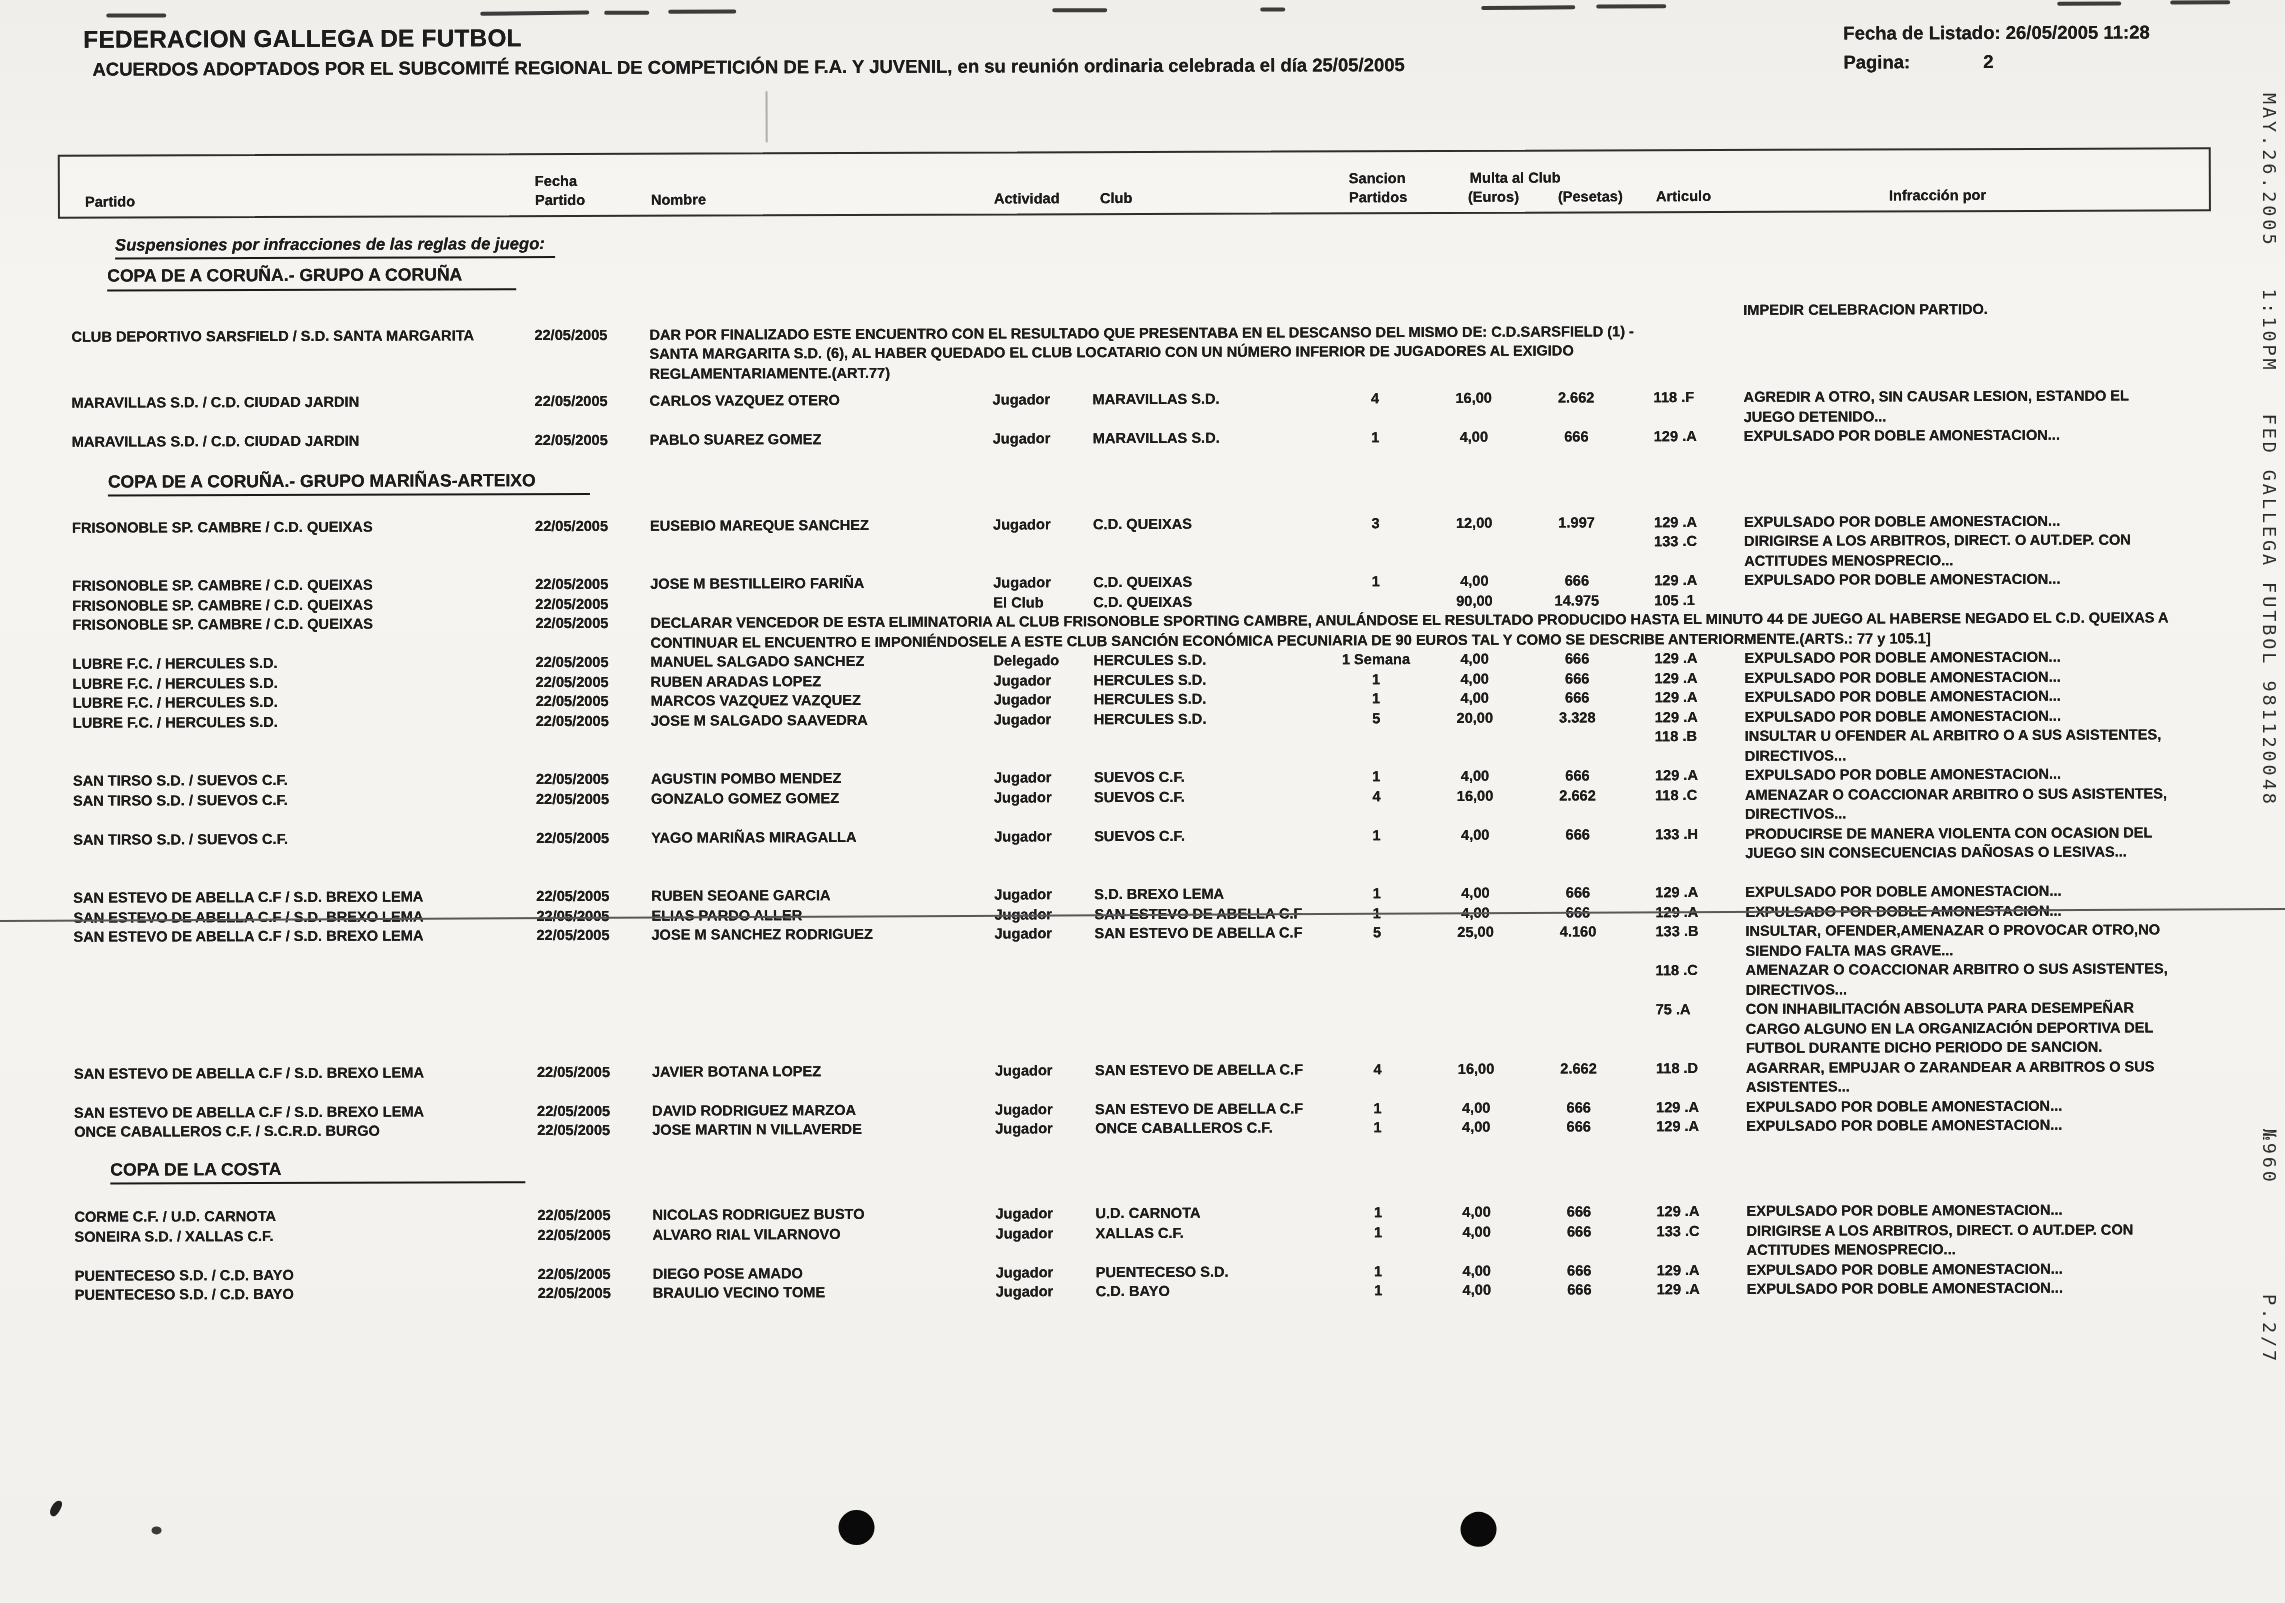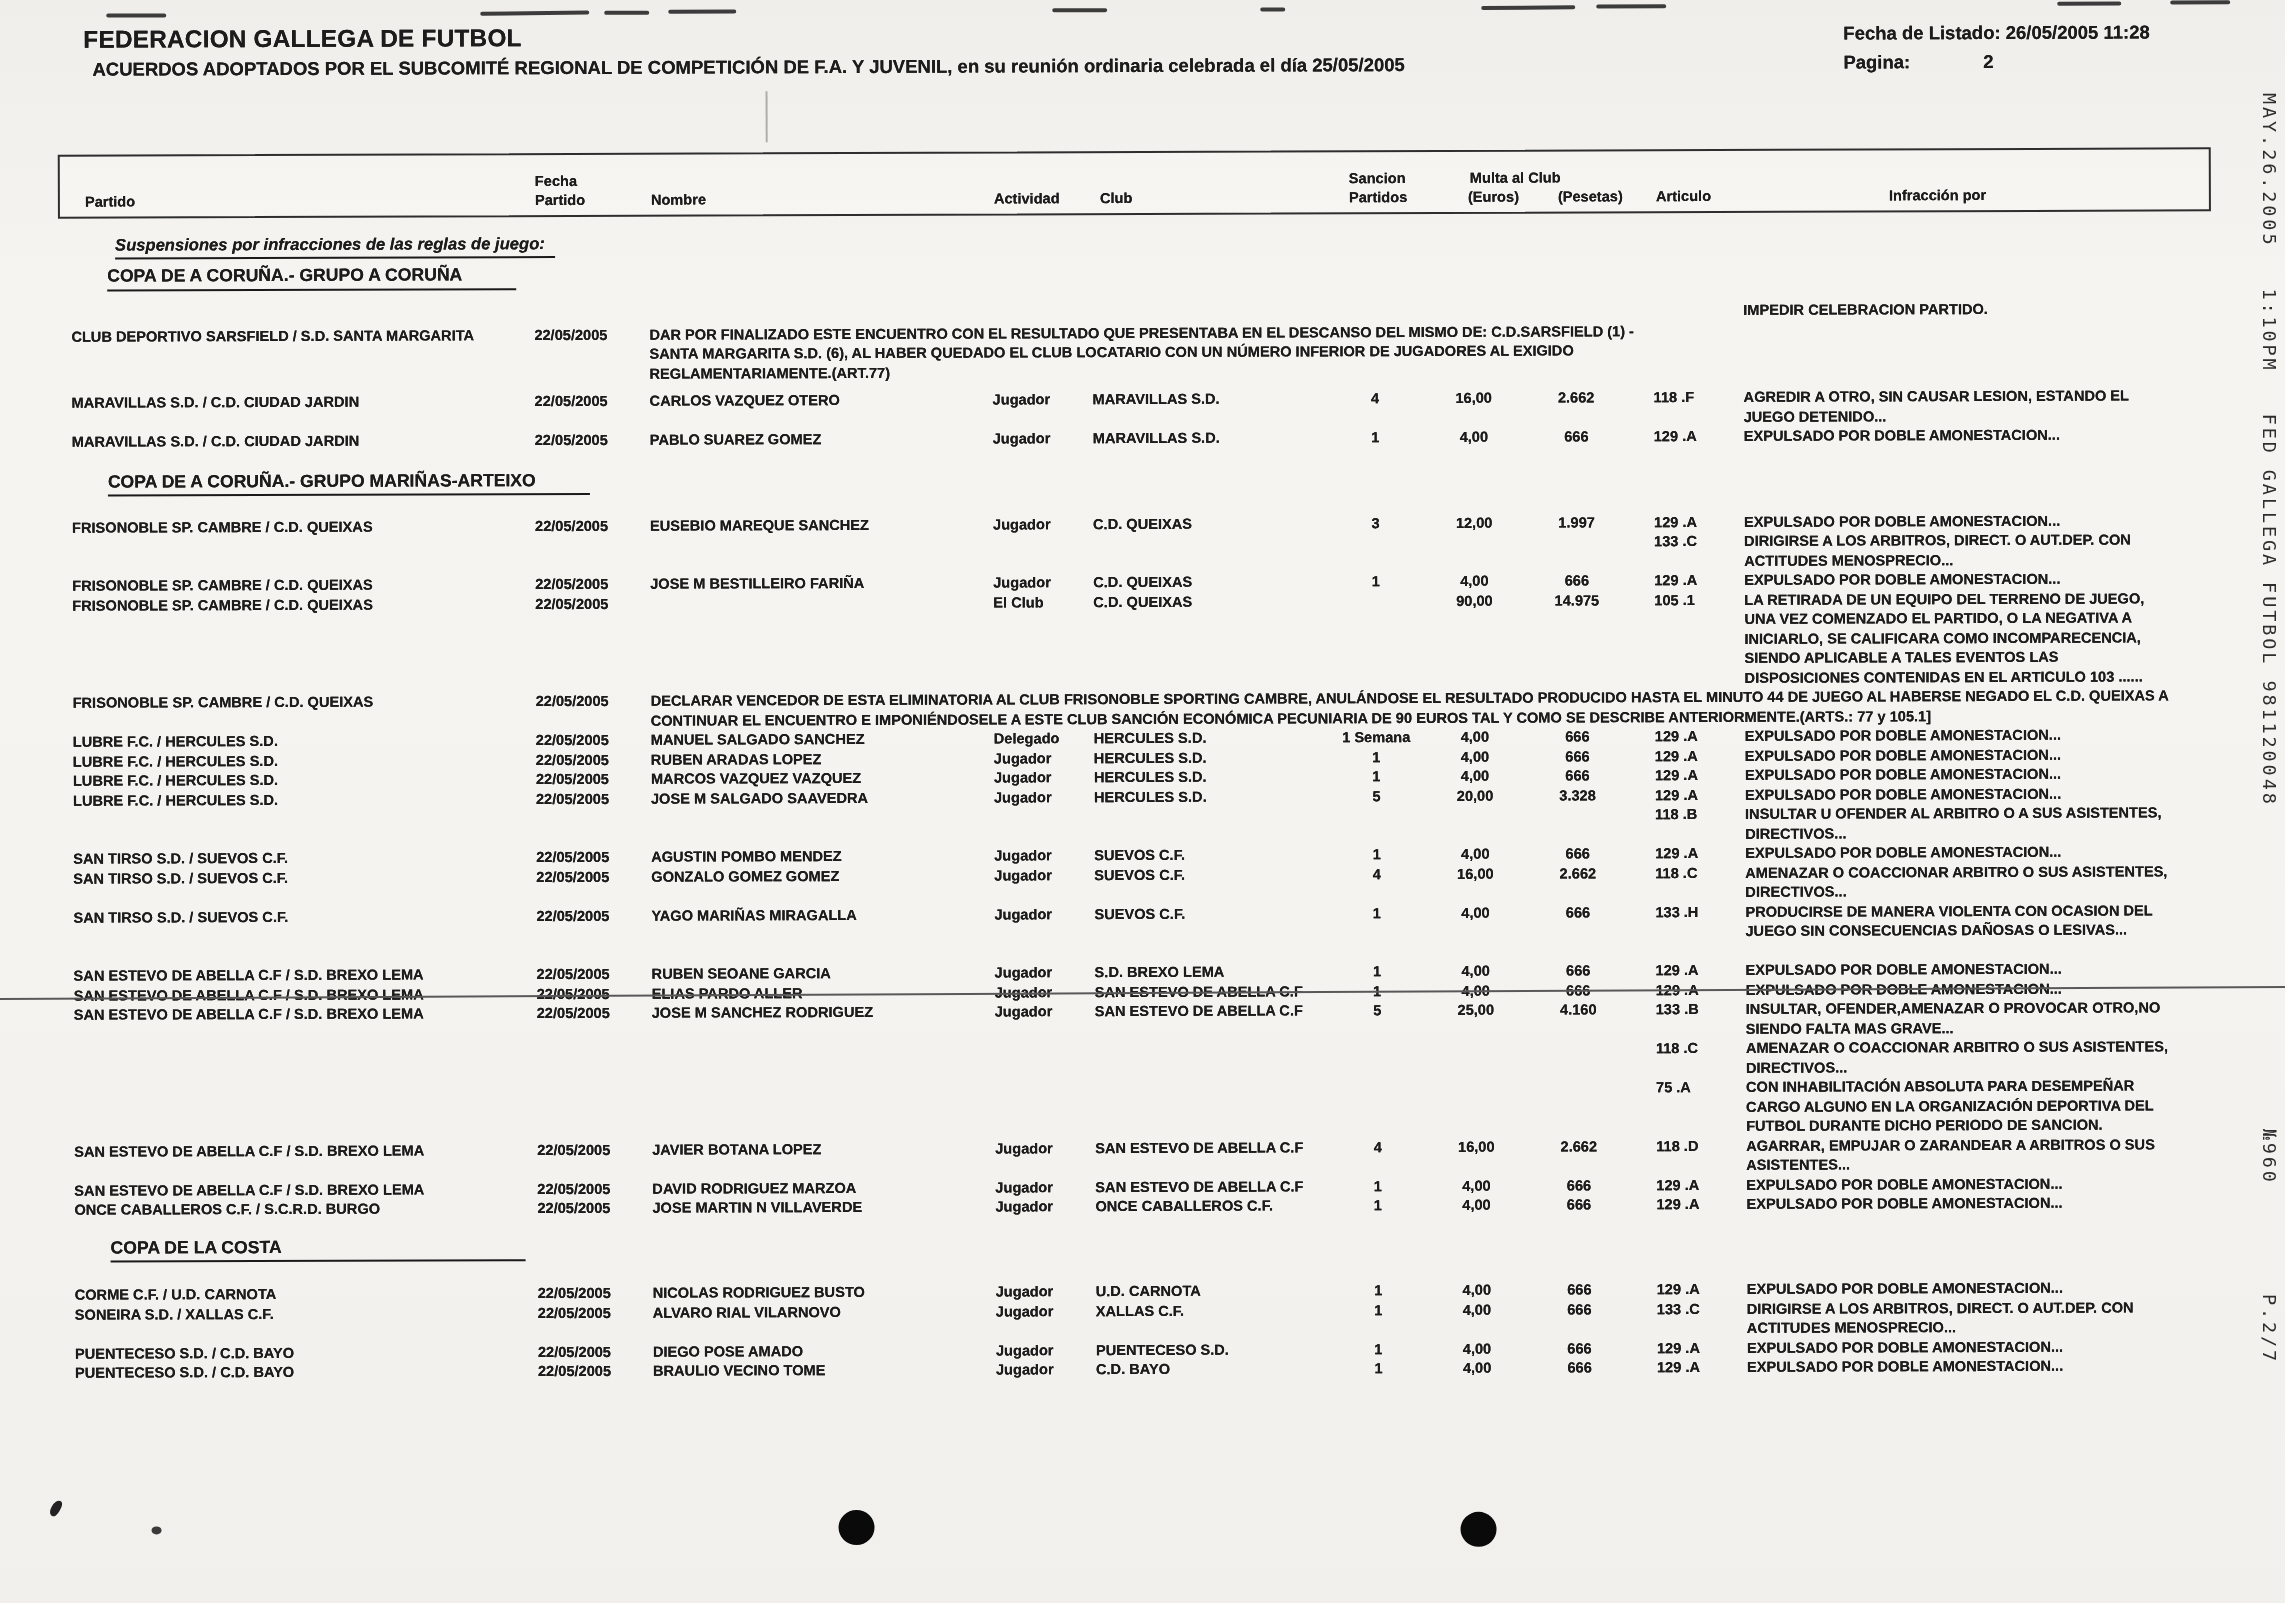--- a/index.html
+++ b/index.html
@@ -212,21 +212,20 @@
       <div class="c fec">22/05/2005</div>
       <div class="c nom"></div>
       <div class="c act">El Club</div>
       <div class="c clu">C.D. QUEIXAS</div>
       <div class="c san"></div>
       <div class="c eur">90,00</div>
       <div class="c pes">14.975</div>
       <div class="c">
         <div class="sxl">
           <span class="art">105 .1</span>
-          <span class="txt">LA RETIRADA DE UN EQUIPO DEL TERRENO DE JUEGO, UNA VEZ COMENZADO EL PARTIDO, O LA NEGATIVA A INICIARLO, SE CALIFICARA COMO INCOMPARECENCIA, SIENDO APLICABLE A TALES EVENTOS LAS DISPOSICIONES CONTENIDAS EN EL ARTICULO 103 ......</span>
         </div>
       </div>
     </div>
 
     <div class="r rD">
       <div class="c par">FRISONOBLE SP. CAMBRE / C.D. QUEIXAS</div>
       <div class="c fec">22/05/2005</div>
       <div class="c">DECLARAR VENCEDOR DE ESTA ELIMINATORIA AL CLUB FRISONOBLE SPORTING CAMBRE, ANULÁNDOSE EL RESULTADO PRODUCIDO HASTA EL MINUTO 44 DE JUEGO AL HABERSE NEGADO EL C.D. QUEIXAS A CONTINUAR EL ENCUENTRO E IMPONIÉNDOSELE A ESTE CLUB SANCIÓN ECONÓMICA PECUNIARIA DE 90 EUROS TAL Y COMO SE DESCRIBE ANTERIORMENTE.(ARTS.: 77 y 105.1]</div>
     </div>
 

